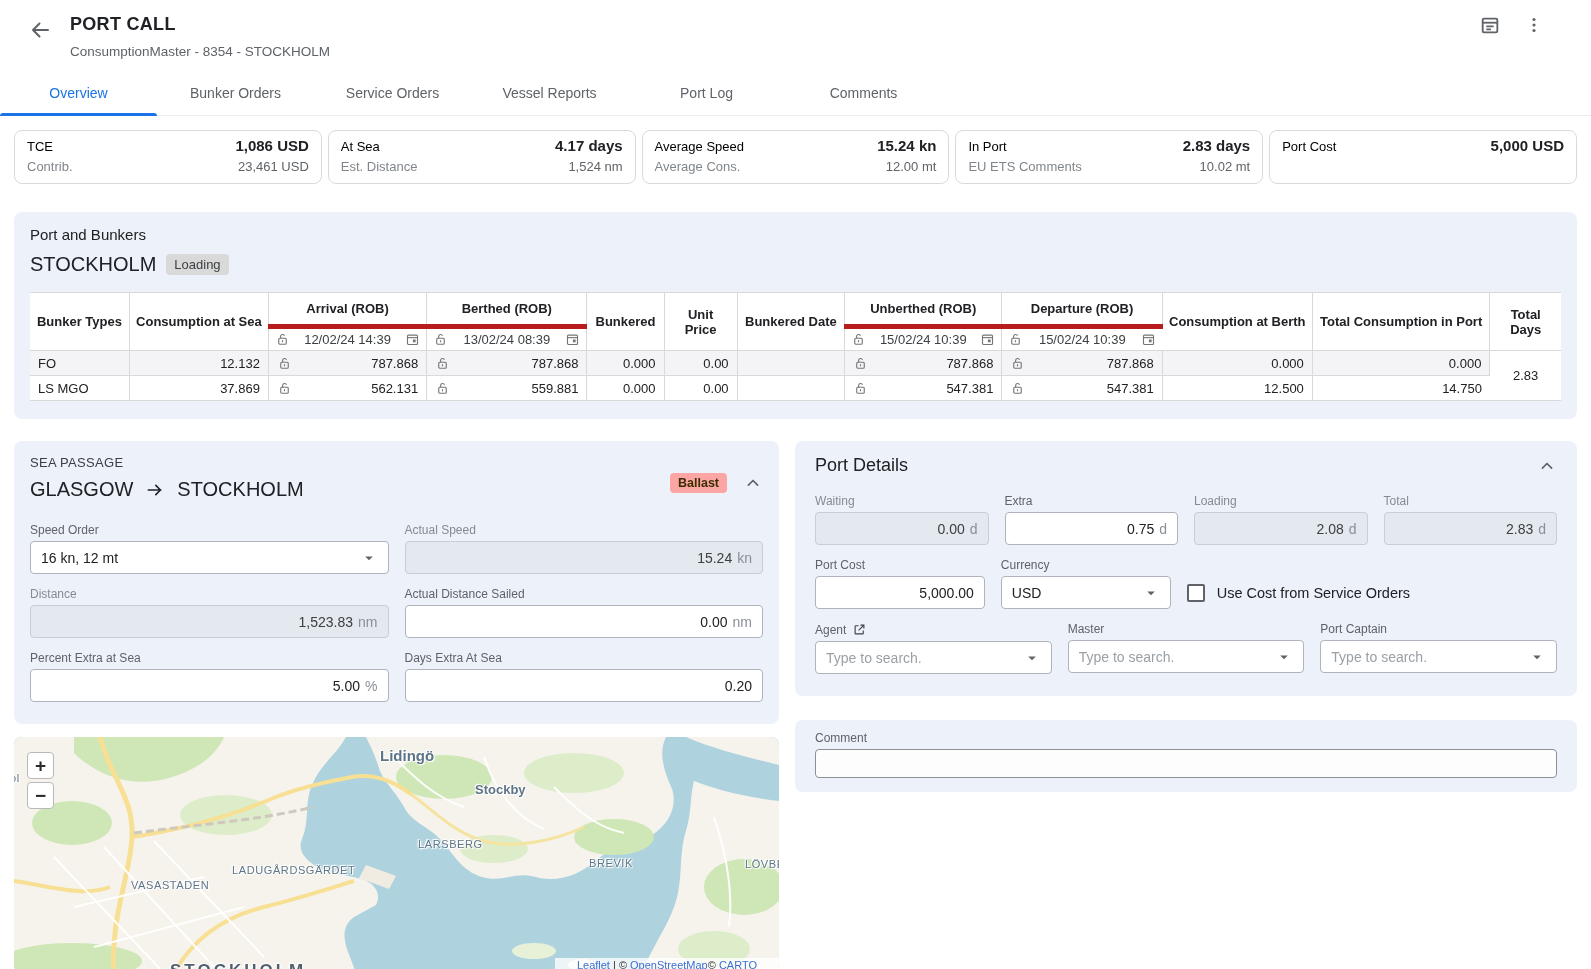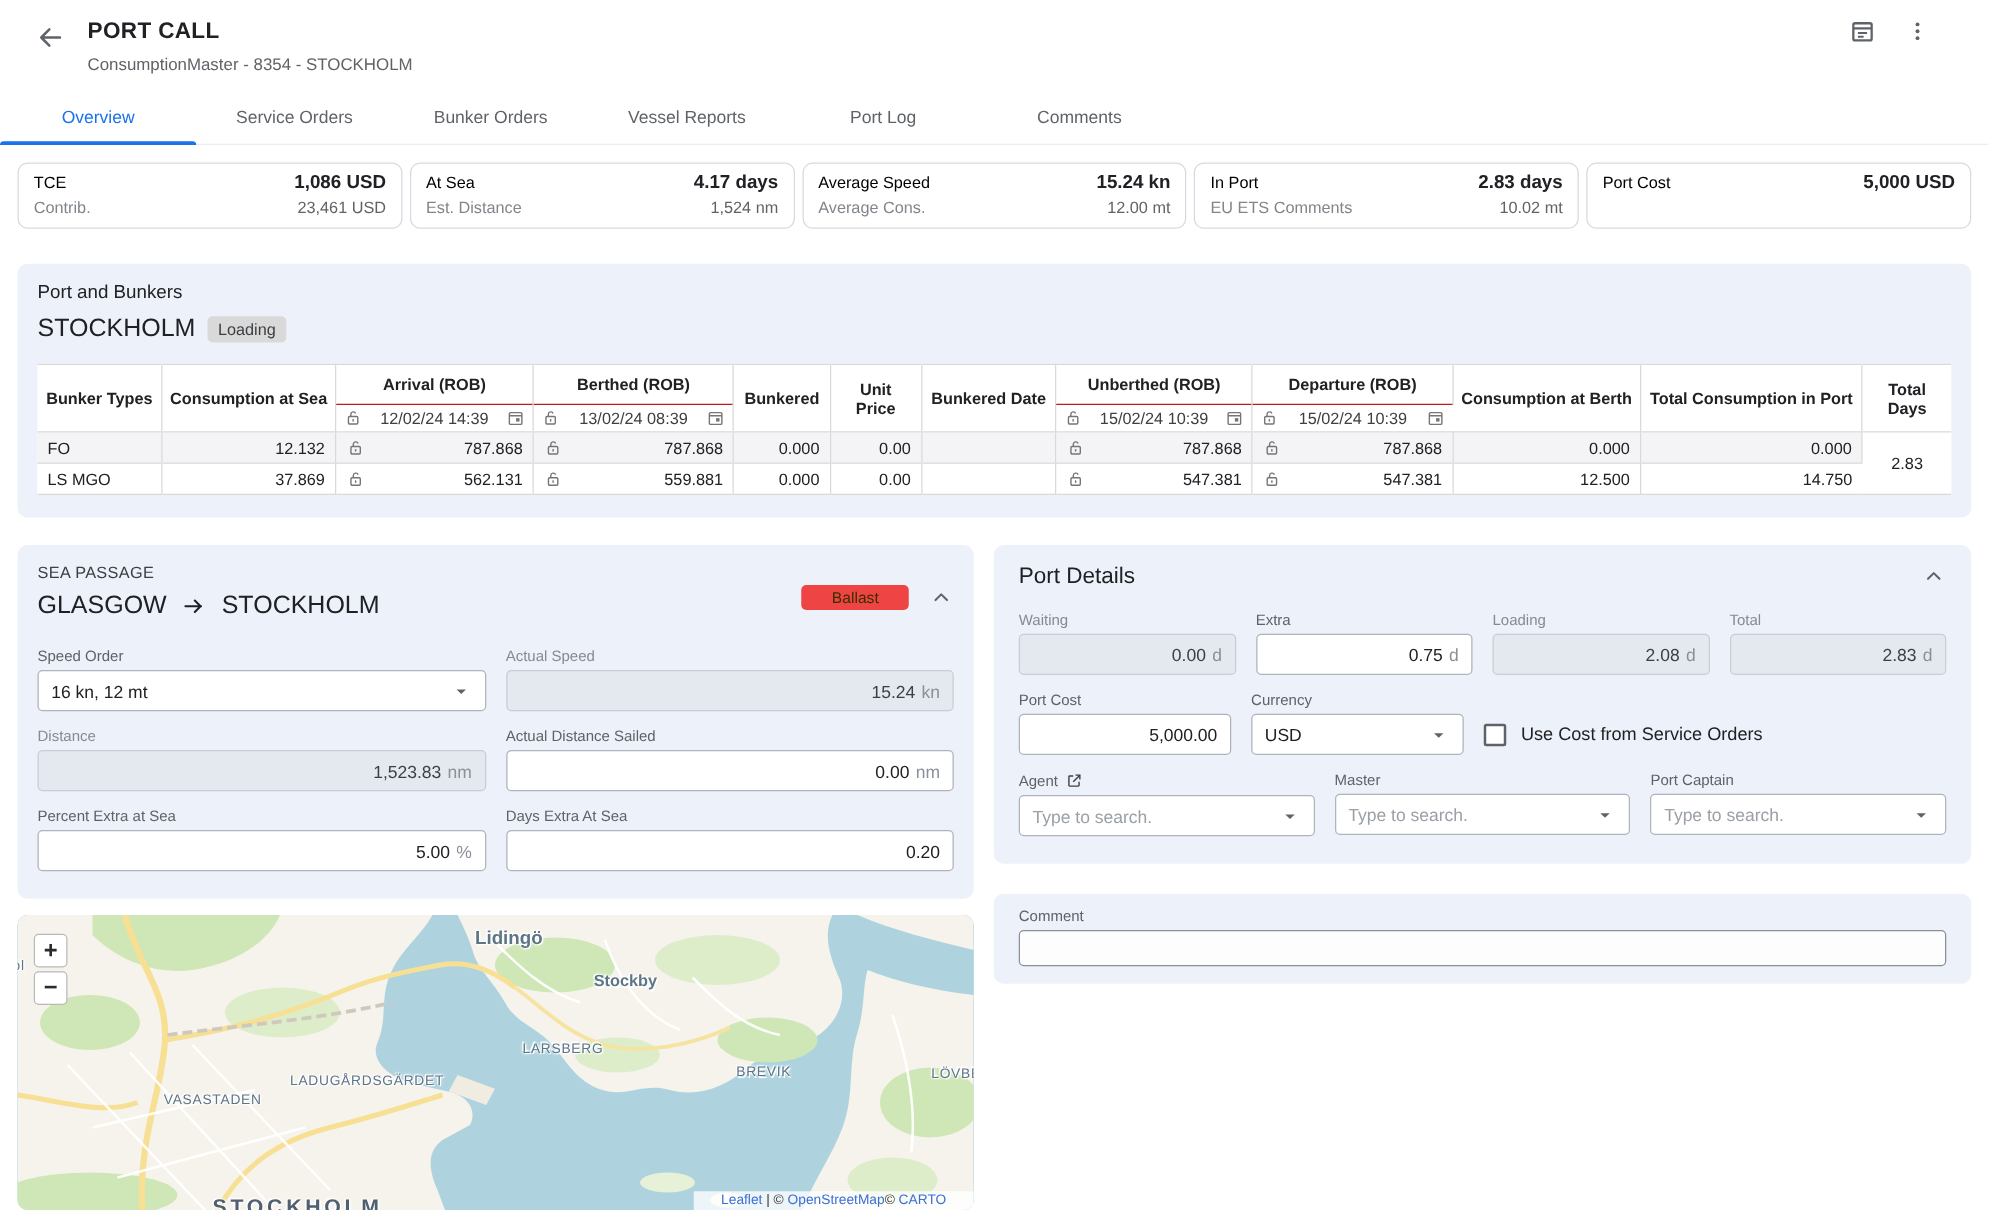--- a/index.html
+++ b/index.html
@@ -42,37 +42,37 @@
     border-top:1px solid #d9d9d9; border-bottom:1px solid #d9d9d9; }
   .bunker-table th { font-size:13px; font-weight:700; color:#202124; padding:8px 6px; text-align:center; vertical-align:middle; }
   .bunker-table th, .bunker-table td { border-right:1px solid #d9d9d9; }
   .bunker-table th:last-child, .bunker-table td:last-child { border-right:none; }
   .bunker-table tbody td { border-top:1px solid #d9d9d9; font-size:13px; padding:3px 8px; height:25px; }
   .row-odd td { background:#f4f4f6; }
   .row-even td { background:#fff; }
   td.total-days-cell { background:#fff !important; text-align:center; vertical-align:middle; font-size:13px; }
   .cell-left { text-align:left; }
   .cell-num { text-align:right; }
-  .date-cell { border-top:1px solid #b91c1c; padding:3px 6px !important; font-weight:400 !important; }
+  .date-cell { border-top:5px solid #b91c1c; padding:3px 6px !important; font-weight:400 !important; }
   .date-widget { display:flex; align-items:center; gap:4px; }
   .date-widget .dtext { flex:1; text-align:center; font-size:13px; color:#3c4043; }
   .lock-val { display:flex; align-items:center; }
   .lock-val .lv-num { flex:1; text-align:right; }
   .micon { display:inline-flex; flex:0 0 auto; cursor:pointer; }
   
   .cols { display:flex; gap:16px; margin:22px 14px 0; align-items:flex-start; }
   .col-left { width:765px; flex:0 0 auto; }
   .col-right { flex:1; }
   
   .sp-card { padding:14px 16px 22px; }
   .sp-head { display:flex; align-items:flex-start; }
   .sp-label { font-size:13px; font-weight:500; color:#3c4043; letter-spacing:.3px; }
   .sp-route { display:flex; align-items:center; gap:12px; margin-top:8px; font-size:20px; color:#202124; }
   .sp-right { margin-left:auto; display:flex; align-items:center; gap:16px; margin-top:18px; }
-  .badge-amber { background:#ef4444; color:#3d2e00; font-size:12.5px; font-weight:400; border-radius:4px; padding:3px 24px; }
+  .badge-amber { background:#fca5a5; color:#3d2e00; font-size:12.5px; font-weight:700; border-radius:4px; padding:3px 8px; }
   .fgrid { display:grid; grid-template-columns:1fr 1fr; column-gap:16px; row-gap:13px; margin-top:22px; }
   .fld-label { font-size:12px; color:#5f6368; margin-bottom:4px; }
   .fld-label.dis { color:#868b91; }
   .fld { height:33px; border:1px solid #aeb3bc; border-radius:4px; background:#fff; display:flex; align-items:center; padding:0 10px; font-size:14px; }
   .fld.dis { background:#e4e8ef; border-color:#c8cdd6; }
   .fld .val { flex:1; text-align:right; color:#202124; }
   .fld.dis .val { color:#3c4043; }
   .fld .val-left { flex:1; text-align:left; color:#202124; }
   .fld .unit { color:#8a9098; margin-left:5px; }
   .fld .caret { margin-left:8px; display:flex; }
@@ -135,22 +135,22 @@
           <circle cx="12" cy="6" r="1.7" fill="#5f6368"></circle>
           <circle cx="12" cy="12" r="1.7" fill="#5f6368"></circle>
           <circle cx="12" cy="18" r="1.7" fill="#5f6368"></circle>
         </svg>
     </div>
   </div>
 </div>
 
 <div class="tabs">
   <div class="tab active">Overview</div>
+  <div class="tab">Bunker Orders</div>
   <div class="tab">Service Orders</div>
-  <div class="tab">Bunker Orders</div>
   <div class="tab">Vessel Reports</div>
   <div class="tab">Port Log</div>
   <div class="tab">Comments</div>
 </div>
 
 <div class="kpi-row">
   <div class="kpi-card">
     <div class="kpi-line">
         <span class="kpi-l1-label">TCE</span>
         <span class="kpi-l1-value">1,086 USD</span>

